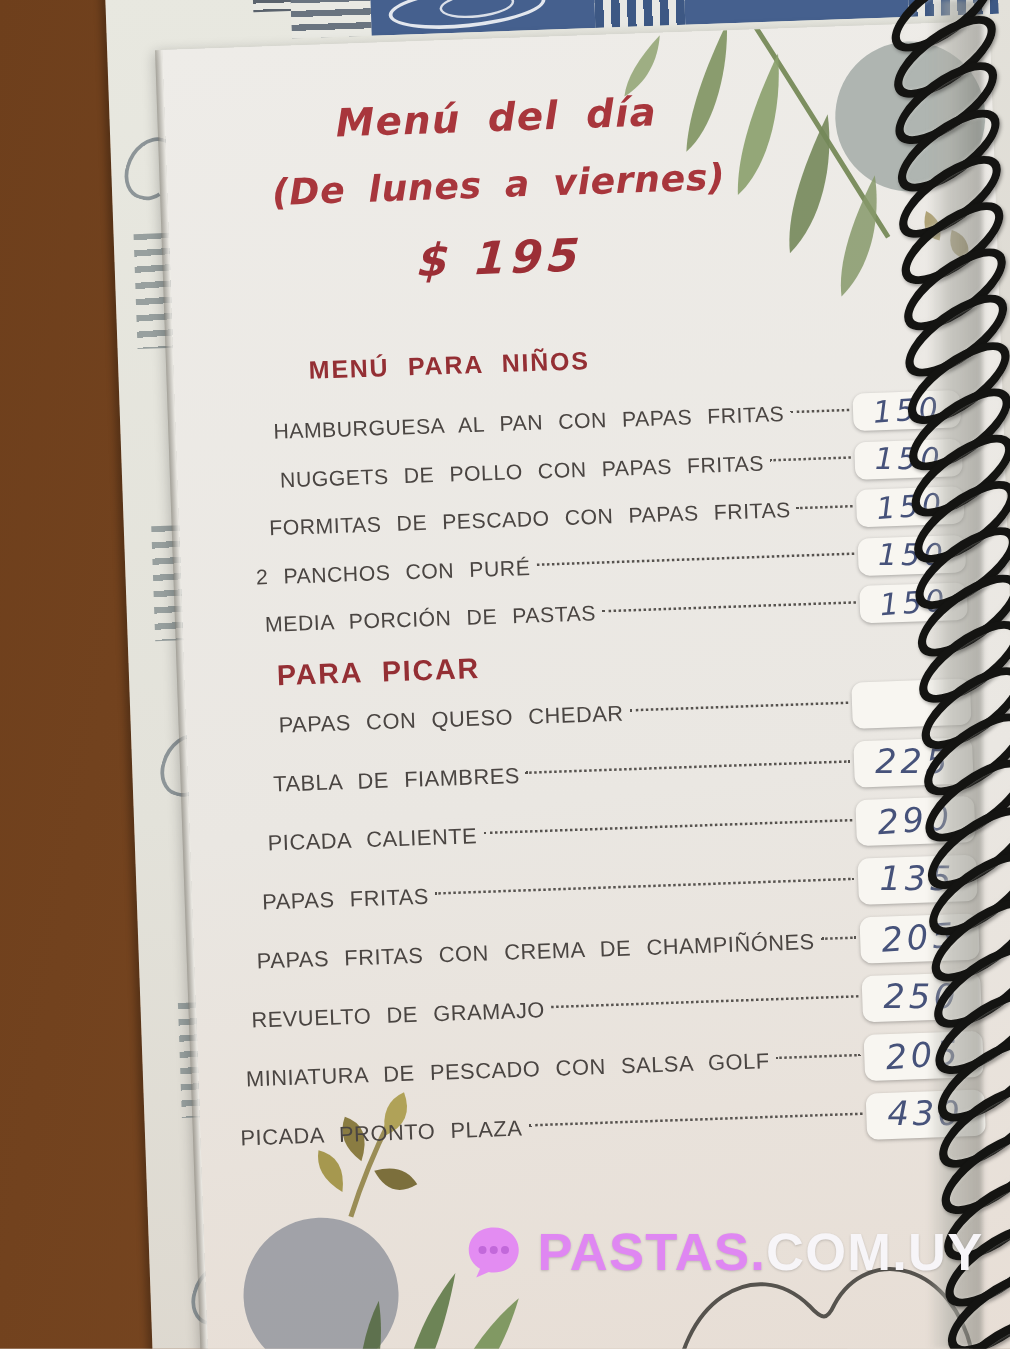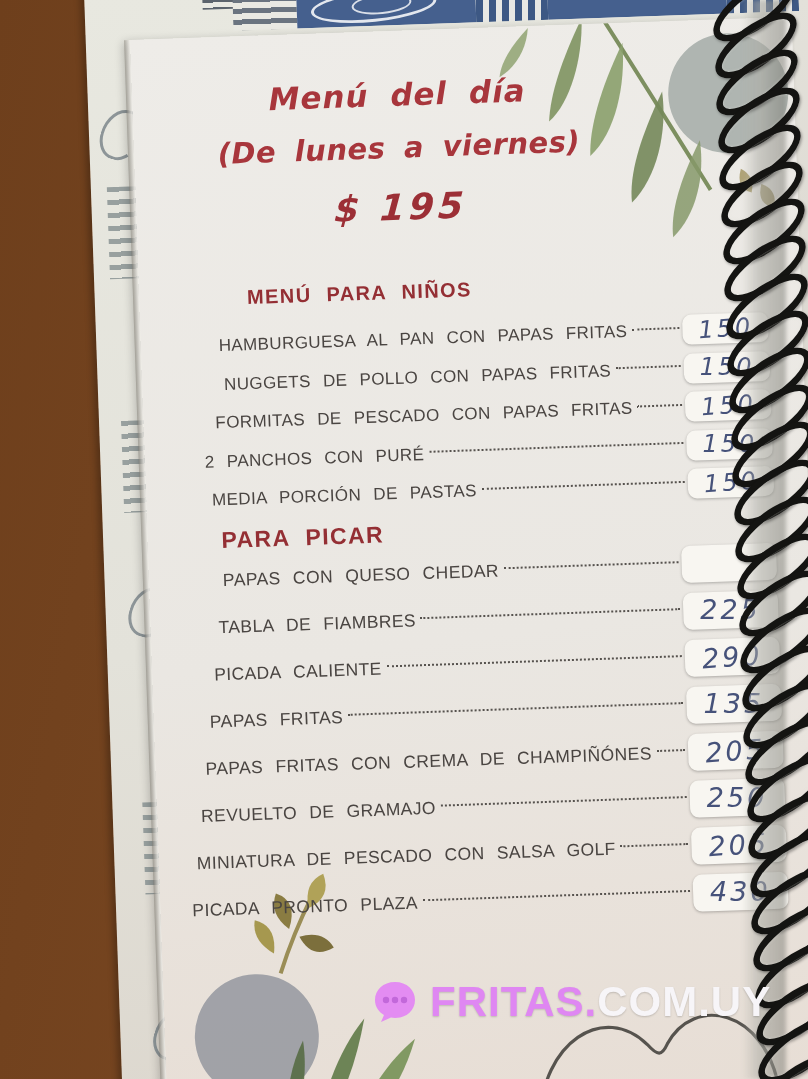--- a/index.html
+++ b/index.html
@@ -244,21 +244,21 @@
   </div>
 </div>
 
 <div class="watermark">
   <svg width="46" height="44" viewBox="0 0 46 44">
     <path d="M23 2 C 11 2 3 10 3 20 C 3 27 7 32 12 35 L 9 42 L 19 37.5 C 20.3 37.8 21.6 38 23 38 C 35 38 43 30 43 20 C 43 10 35 2 23 2 Z" fill="#e38cf2"></path>
     <circle cx="14" cy="20" r="3.2" fill="#c268da"></circle>
     <circle cx="23" cy="20" r="3.2" fill="#c268da"></circle>
     <circle cx="32" cy="20" r="3.2" fill="#c268da"></circle>
   </svg>
-  <span class="wm-text"><span class="wm-pink">FRITAS.</span><span class="wm-white">COM.UY</span></span>
+  <span class="wm-text"><span class="wm-pink">PASTAS.</span><span class="wm-white">COM.UY</span></span>
 </div>
 
 <div class="metal-strip"></div>
 <div id="spiral">
     <div class="coil" style="top: -12px; left: 706px;"></div>
     <div class="coil" style="top: 25.2px; left: 707.6px;"></div>
     <div class="coil" style="top: 62.4px; left: 709.2px;"></div>
     <div class="coil" style="top: 99.6px; left: 710.8px;"></div>
     <div class="coil" style="top: 136.8px; left: 712.4px;"></div>
     <div class="coil" style="top: 174px; left: 714px;"></div>

